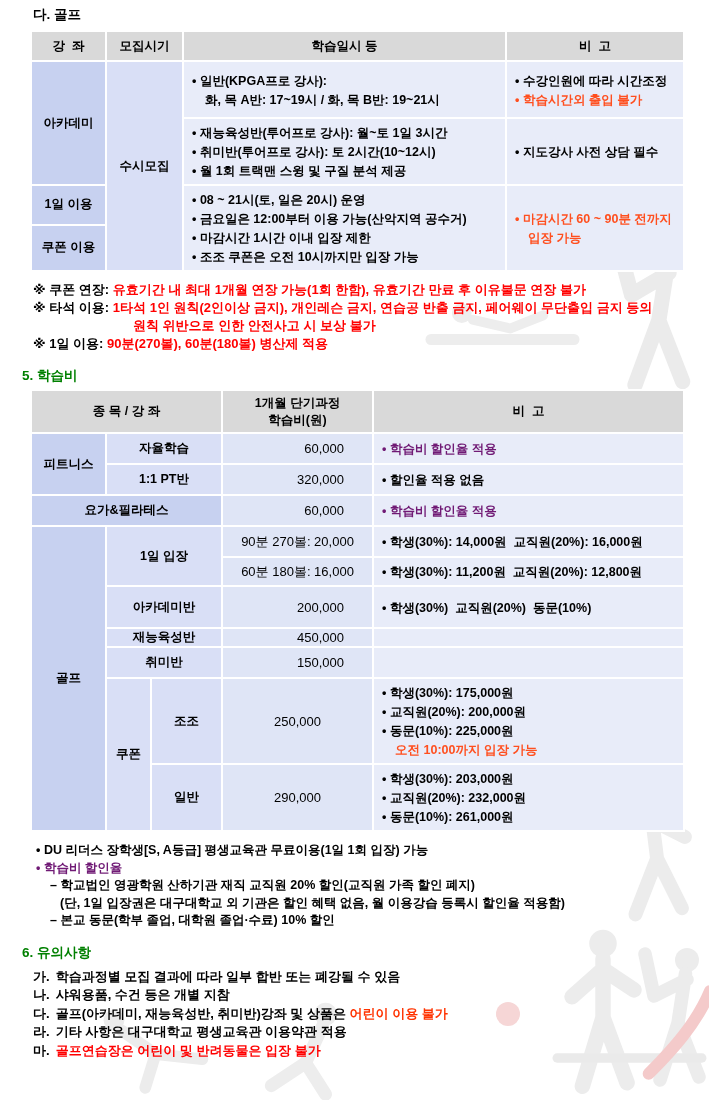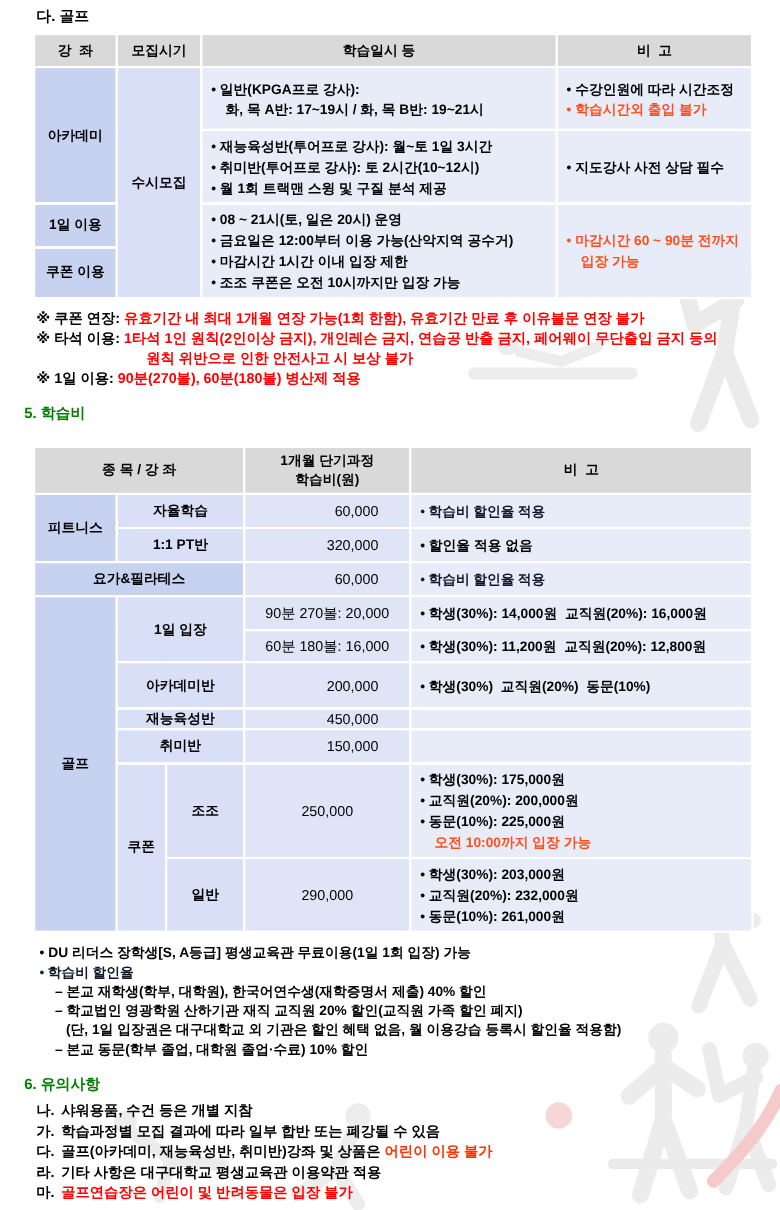--- a/index.html
+++ b/index.html
@@ -19,29 +19,29 @@
 
   table{border-collapse:collapse;table-layout:fixed;margin-left:30px;width:653px;}
   td,th{border:2px solid #ffffff;font-size:12.5px;font-weight:700;vertical-align:middle;padding:0;overflow:hidden;}
   th{background:#d9d9d9;text-align:center;font-weight:700;}
   .ca{background:#c7d1f0;text-align:center;}
   .cb{background:#d9dff6;text-align:center;}
   .cc{background:#e8ecf9;padding:5px 6px 3px 8px;}
   .price{background:#dfe5f6;font-weight:400;font-size:13px;text-align:right;padding-right:28px;}
   .price.pc{text-align:center;padding-right:0;}
   .t1{margin-top:6px;}
-  .t2{margin-top:20px;}
+  .t2{margin-top:4px;}
 
   .bl{padding-left:13px;text-indent:-13px;line-height:19px;white-space:pre-wrap;}
   .cont{padding-left:13px;line-height:19px;white-space:pre-wrap;}
   .bu{display:inline;}
   .t{white-space:pre-wrap;}
   .org{color:#ff4f1f;}
   .red{color:#ff0000;}
-  .blu{color:#0f172a;font-family:Liberation Serif, serif;}
+  .blu{color:#701a75;}
   .fee-hdr-line{line-height:17px;}
 
   .remarks{margin:9px 0 0 33px;}
   .rl{font-size:13px;font-weight:700;line-height:18px;white-space:pre-wrap;}
   .rl .lbl{color:#000;}
   .rl .rtx{color:#ff0000;}
   .rl-cont{padding-left:100px;}
 
   .discounts{margin:10px 0 0 36px;}
   .dl{font-size:12.5px;font-weight:700;line-height:17.5px;white-space:pre-wrap;}
@@ -253,29 +253,28 @@
         <div class="bl"><span class="bu">•</span> <span class="t">교직원(20%): 232,000원</span></div>
         <div class="bl"><span class="bu">•</span> <span class="t">동문(10%): 261,000원</span></div>
       </td>
     </tr>
   </tbody>
     </table>
 
   <div class="discounts">
     <div class="dl"><span class="bu">•</span> <span class="t">DU 리더스 장학생[S, A등급] 평생교육관 무료이용(1일 1회 입장) 가능</span></div>
     <div class="dl blu"><span class="bu">•</span> <span class="t">학습비 할인율</span></div>
-    <div class="dl item"><span class="t">– 본교 재학생(학부, 대학원), 한국어연수생(재학증명서 제출) 40% 할인</span></div>
     <div class="dl item"><span class="t">– 학교법인 영광학원 산하기관 재직 교직원 20% 할인(교직원 가족 할인 폐지)</span></div>
     <div class="dl item2"><span class="t">(단, 1일 입장권은 대구대학교 외 기관은 할인 혜택 없음, 월 이용강습 등록시 할인율 적용함)</span></div>
     <div class="dl item"><span class="t">– 본교 동문(학부 졸업, 대학원 졸업·수료) 10% 할인</span></div>
   </div>
 
   <div class="sec-title title-green title-notice">6. 유의사항</div>
 
   <div class="notices">
+    <div class="nl"><span class="pfx t">가.</span><span class="t">학습과정별 모집 결과에 따라 일부 합반 또는 폐강될 수 있음</span></div>
     <div class="nl"><span class="pfx t">나.</span><span class="t">샤워용품, 수건 등은 개별 지참</span></div>
-    <div class="nl"><span class="pfx t">가.</span><span class="t">학습과정별 모집 결과에 따라 일부 합반 또는 폐강될 수 있음</span></div>
     <div class="nl"><span class="pfx t">다.</span><span class="t">골프(아카데미, 재능육성반, 취미반)강좌 및 상품은 </span><span class="hl-org t">어린이 이용 불가</span></div>
     <div class="nl"><span class="pfx t">라.</span><span class="t">기타 사항은 대구대학교 평생교육관 이용약관 적용</span></div>
     <div class="nl"><span class="pfx t">마.</span><span class="red t">골프연습장은 어린이 및 반려동물은 입장 불가</span></div>
   </div>
 
 </div>
 
 </body></html>

